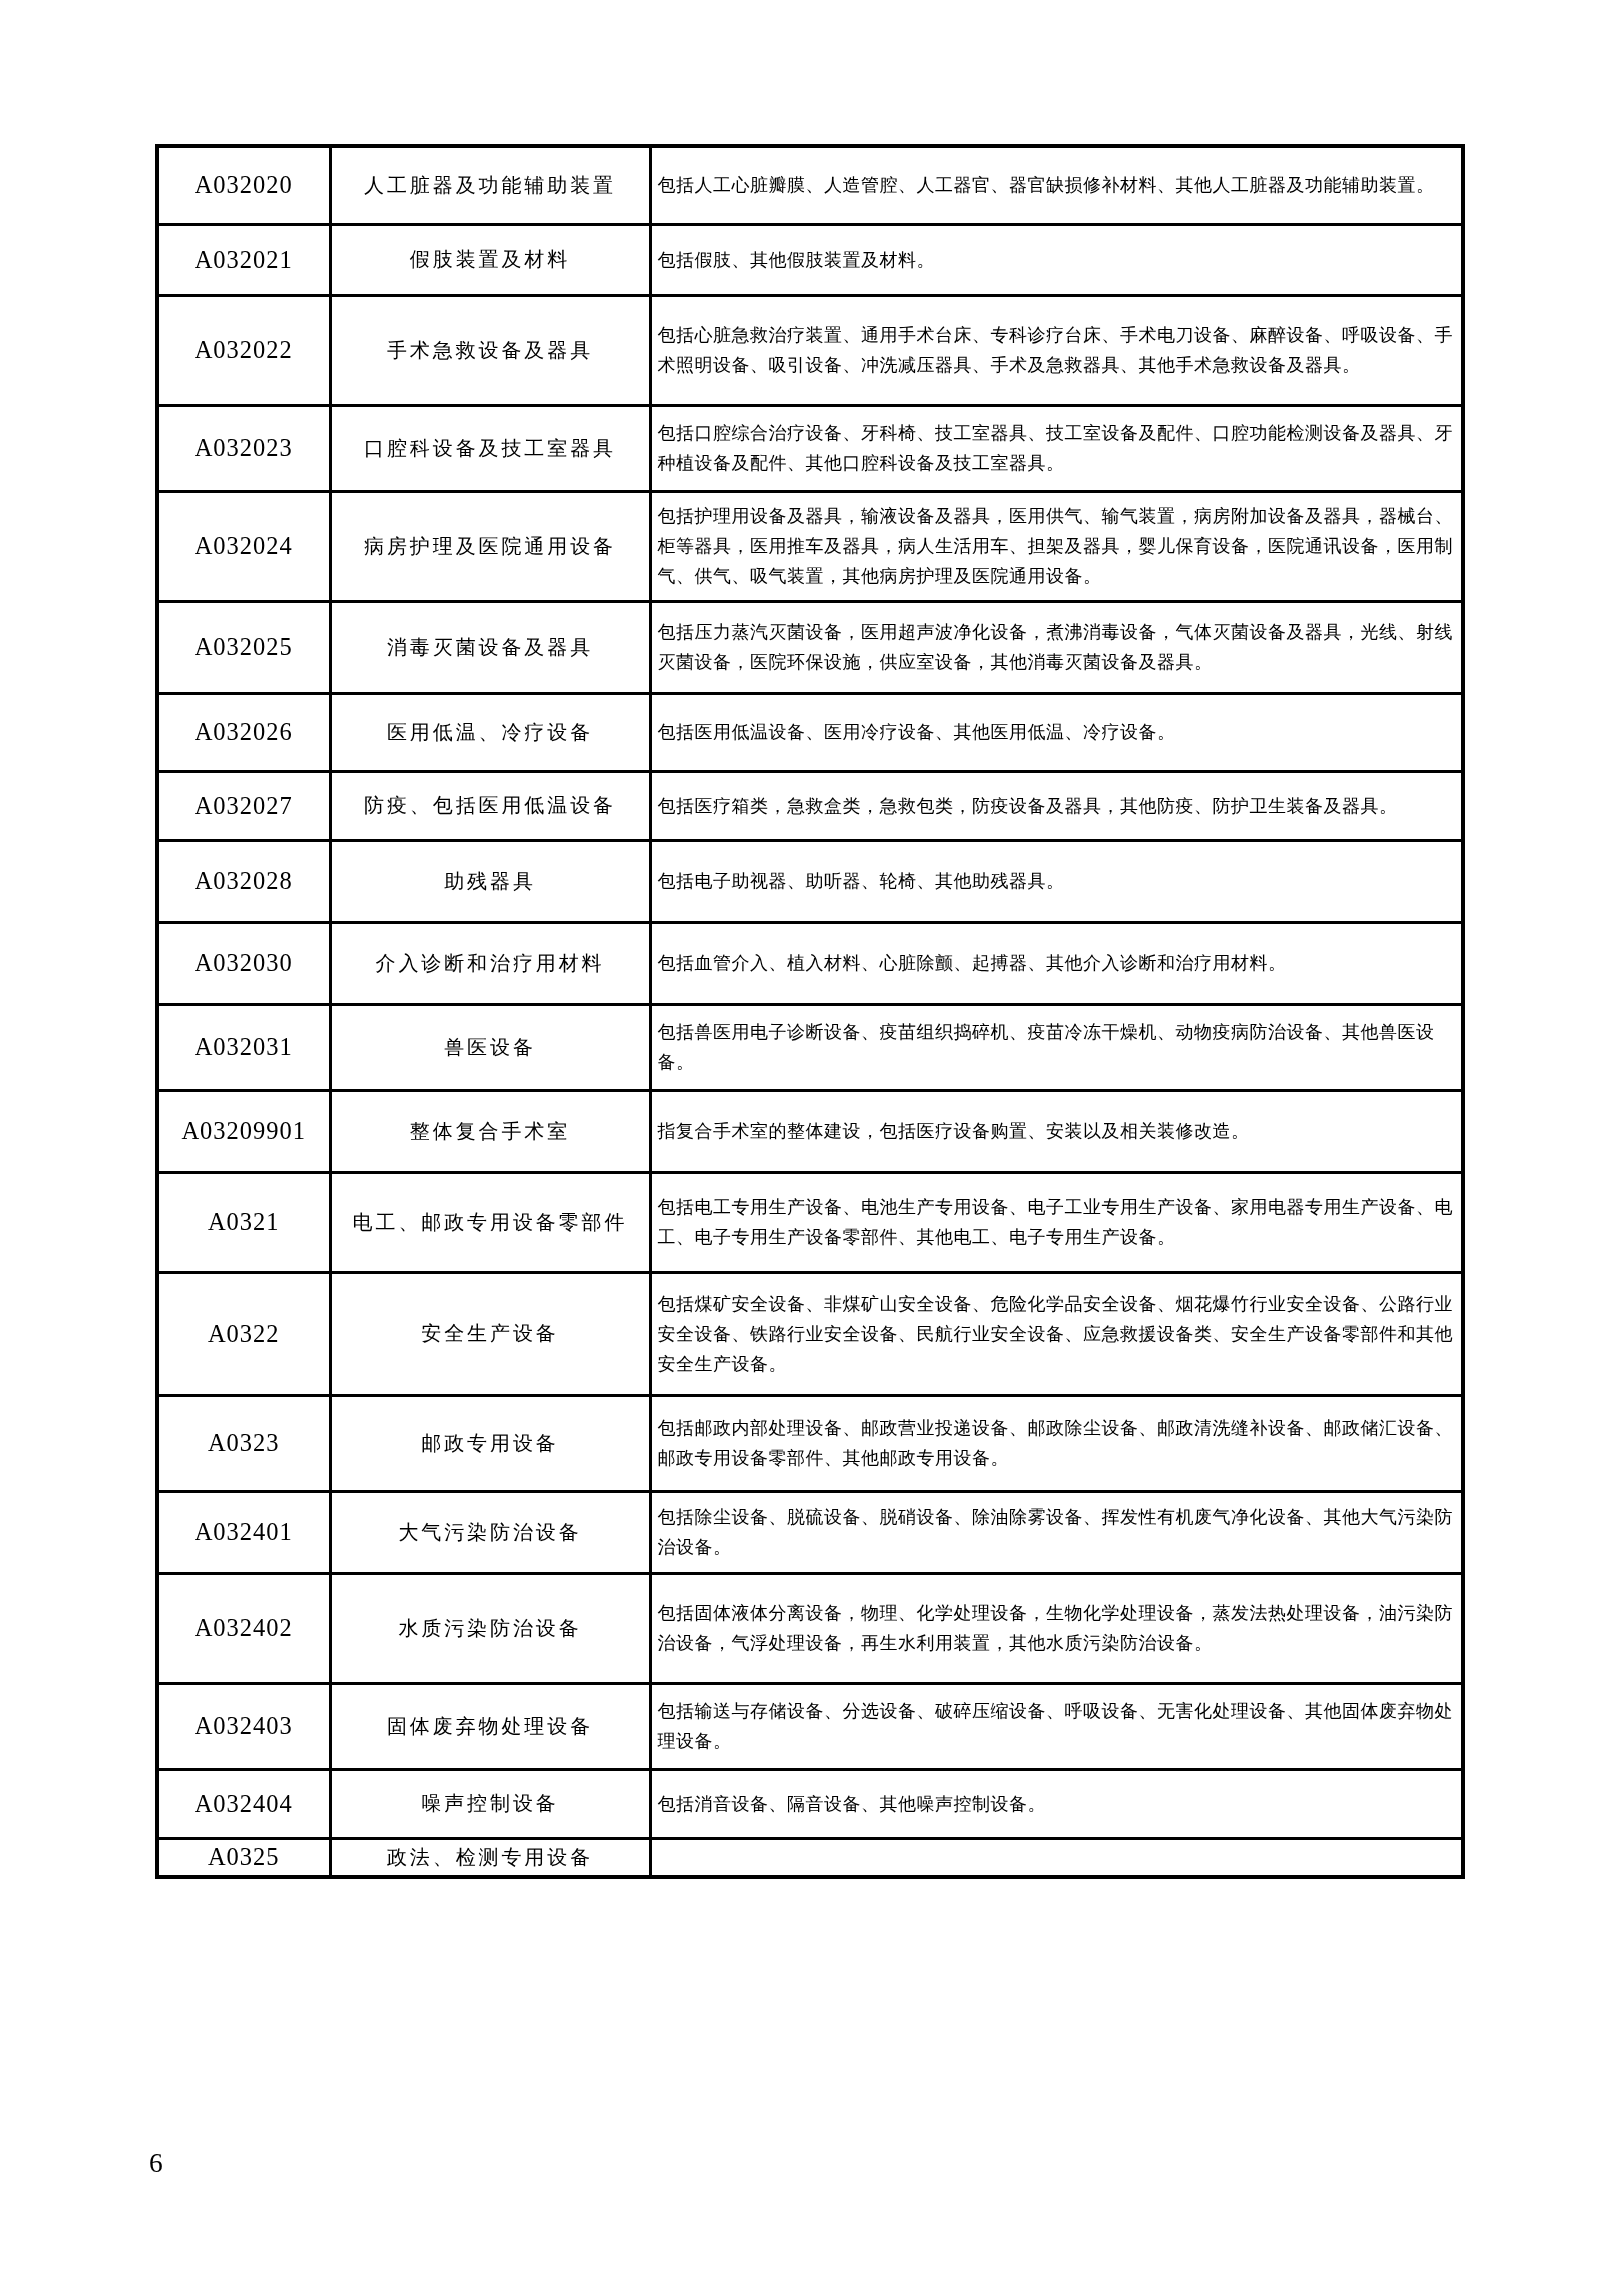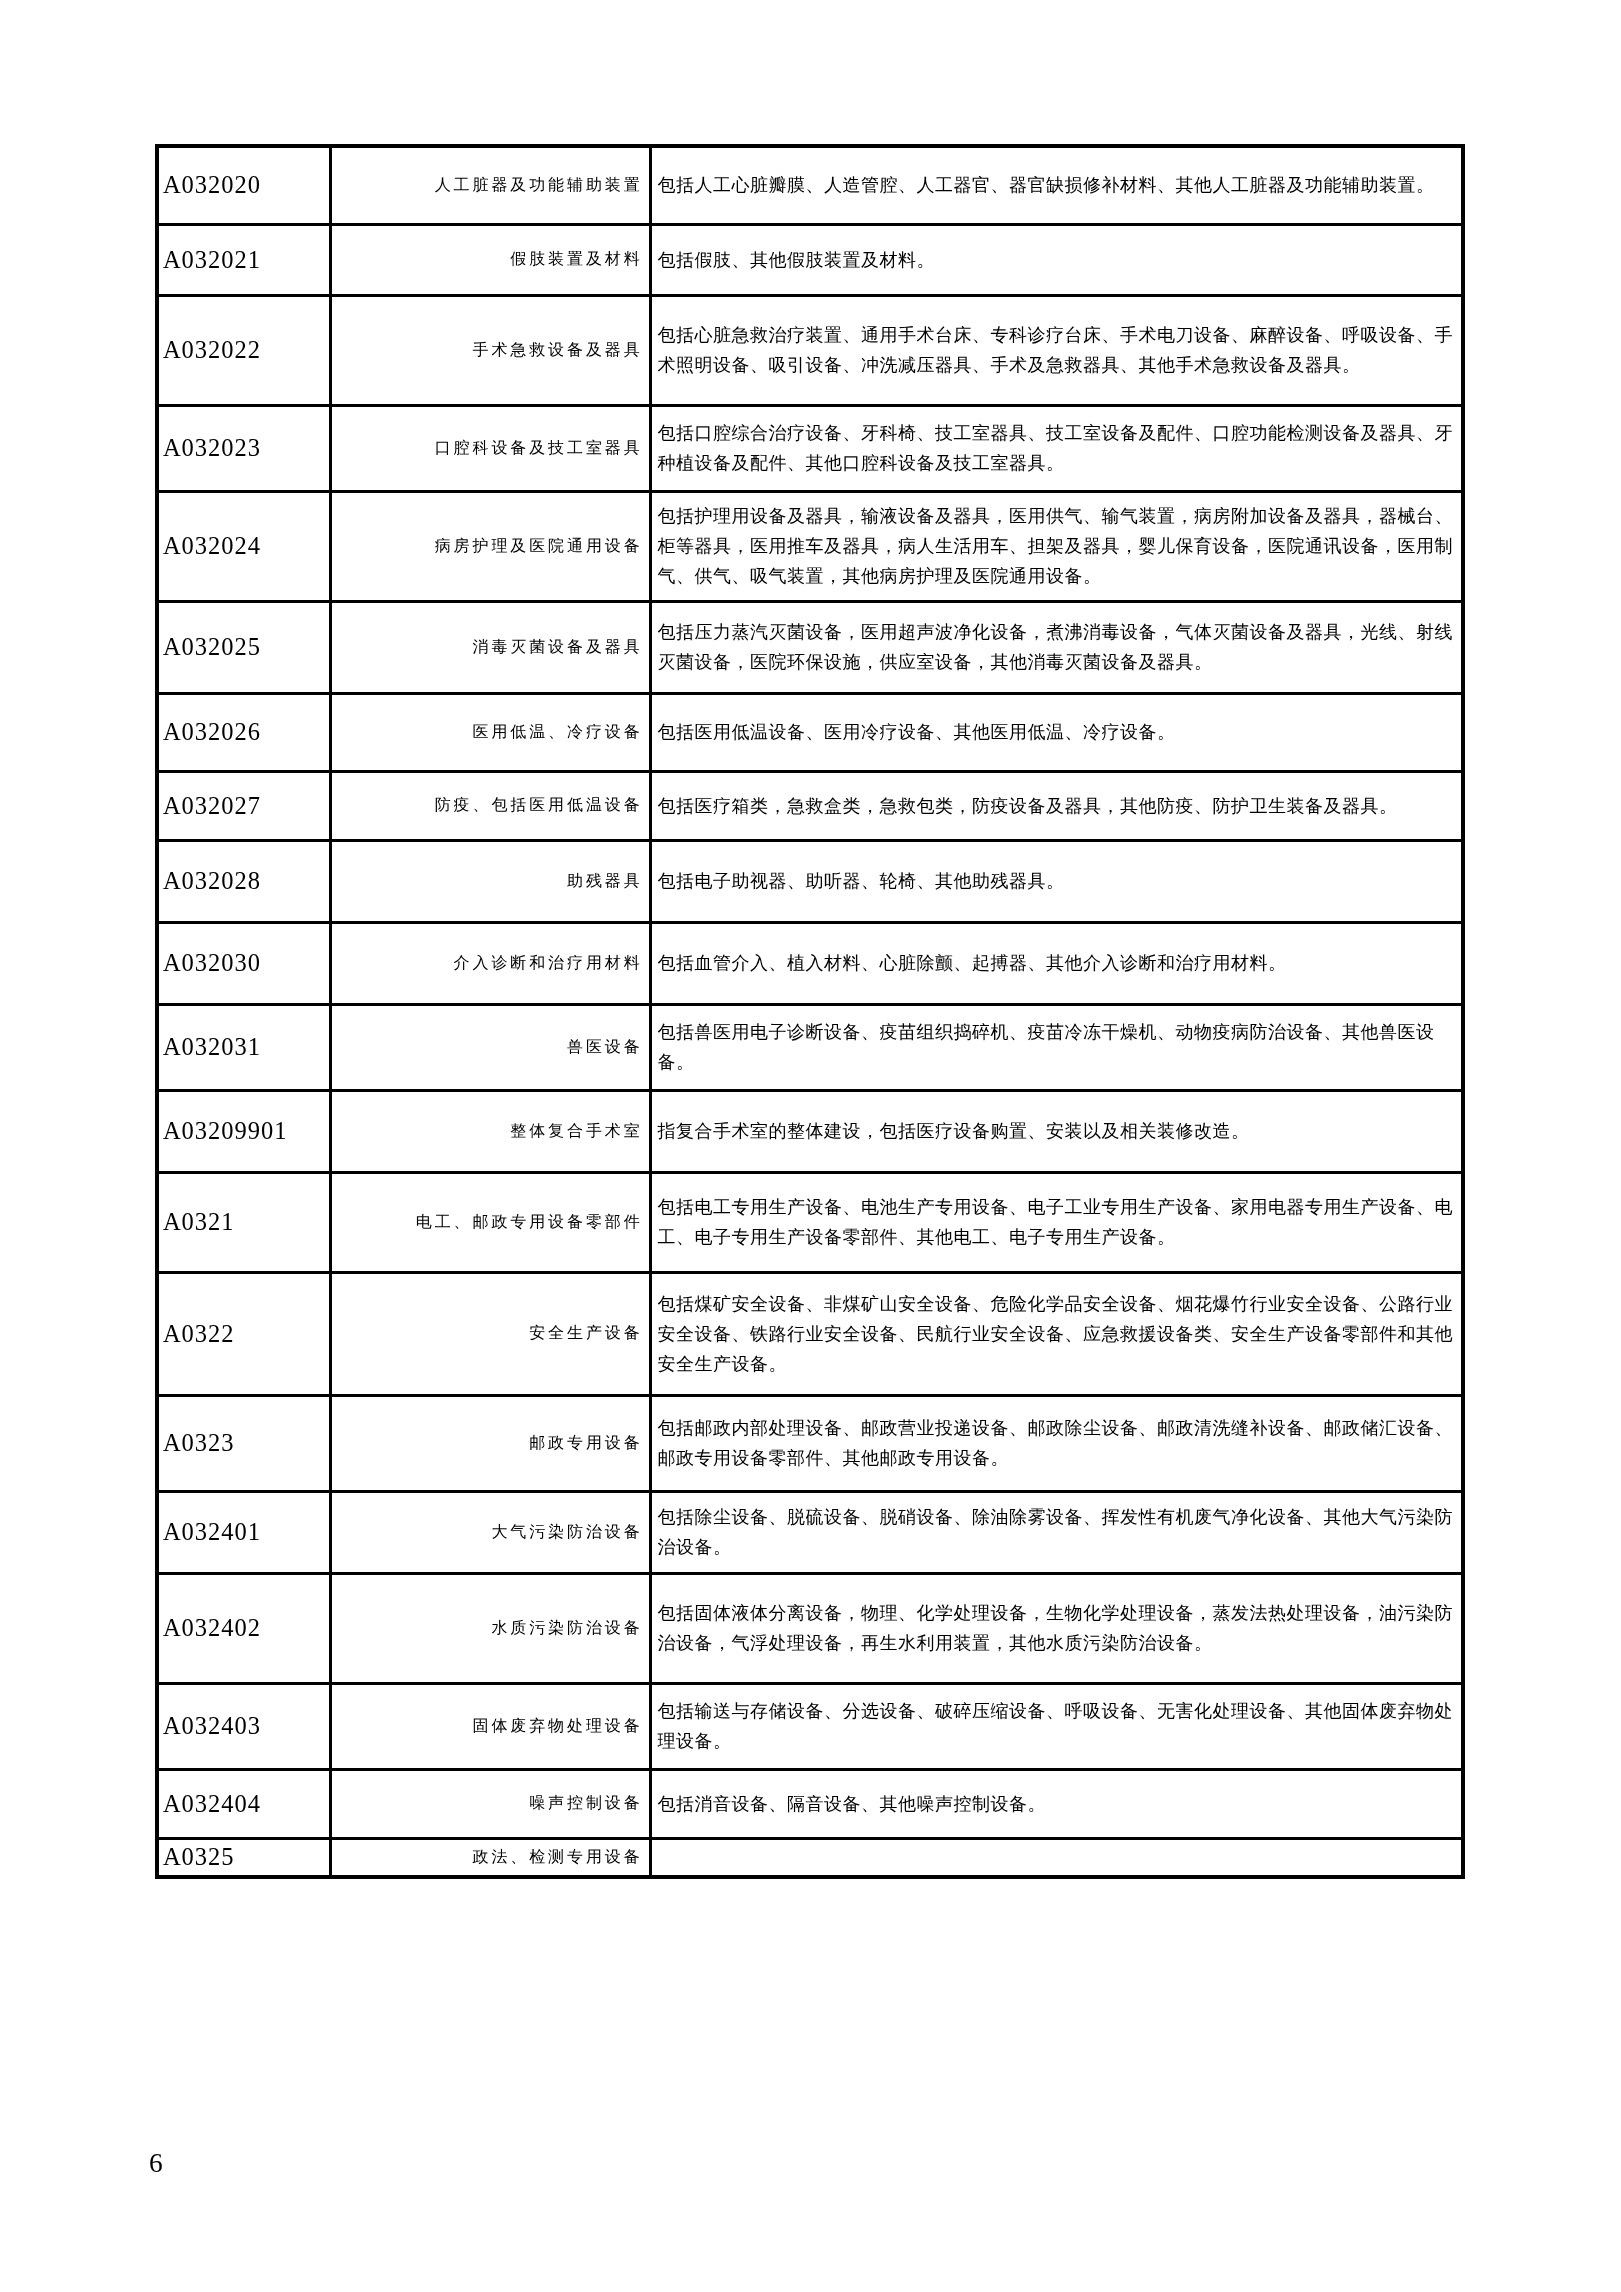--- a/index.html
+++ b/index.html
@@ -27,27 +27,28 @@
   .doc-table td {
     border: 3.9px solid #000000;
     vertical-align: middle;
     overflow: hidden;
     background: #ffffff;
   }
   col.c-code { width: 173px; }
   col.c-name { width: 320px; }
   col.c-desc { width: auto; }
   td.code {
+    text-align: center;
     font-size: 24.5px;
     letter-spacing: 1px;
     padding: 0 3.9px;
   }
   td.name {
-    text-align: right;
-    font-size: 16px;
+    text-align: center;
+    font-size: 20px;
     letter-spacing: 2.9px;
     padding: 0 5.9px;
   }
   td.desc {
     text-align: left;
     font-size: 18px;
     line-height: 30px;
     letter-spacing: 0.5px;
     padding: 3.9px 7.8px 3.9px 5.9px;
   }

